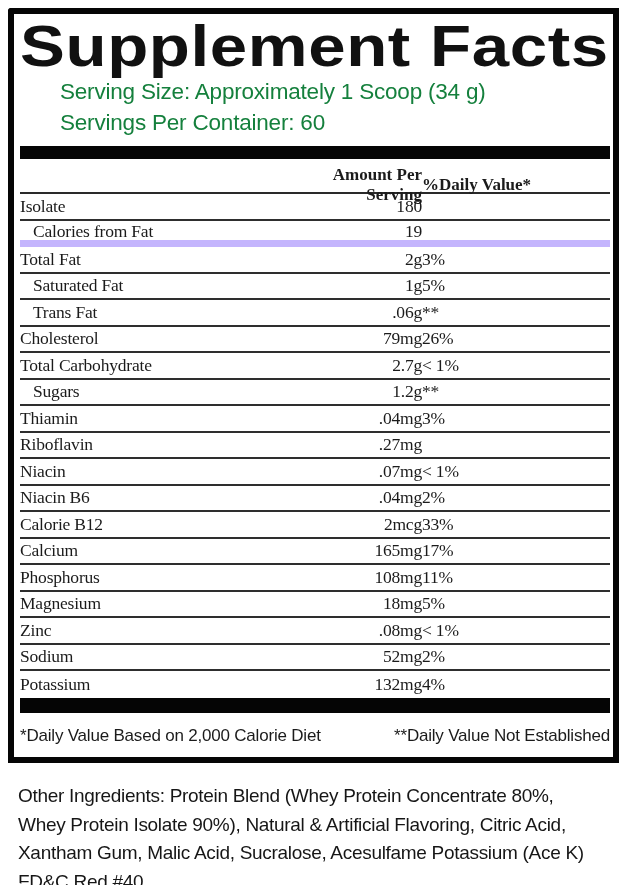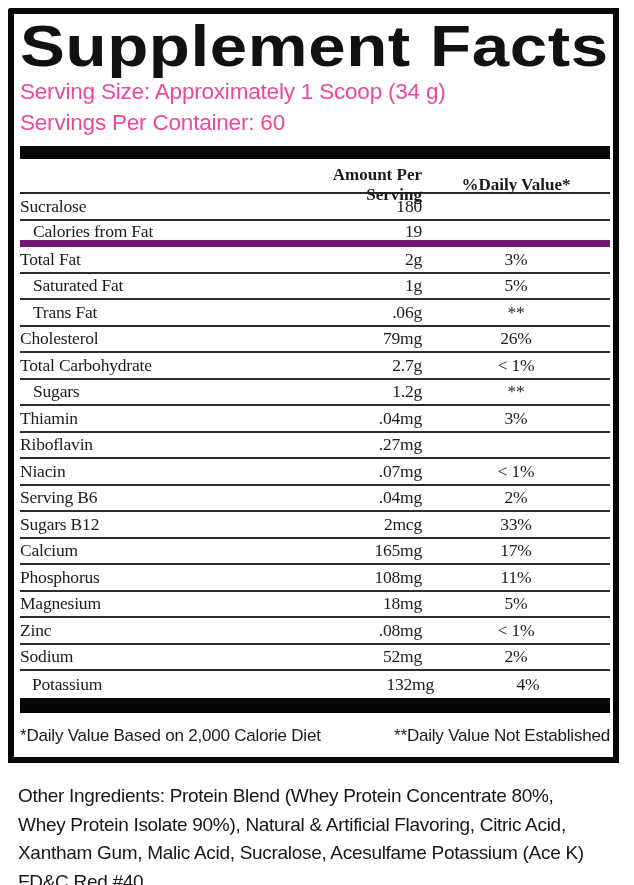--- a/index.html
+++ b/index.html
@@ -4,34 +4,34 @@
 <style>
   html,body{margin:0;padding:0;background:#ffffff;}
   .page{position:relative;width:634px;height:885px;background:#fff;overflow:hidden;
         font-family:"Liberation Sans",sans-serif;color:#1b1b1b;border-radius:30px;}
   .facts-box{position:absolute;left:8px;top:8px;width:611px;height:755px;
              border:6px solid #050505;box-sizing:border-box;background:#fff;
              padding:0 3px 0 6px;}
   .panel-title{margin:2px 0 0 0;font-size:57px;font-weight:700;letter-spacing:.5px;
                line-height:60px;white-space:nowrap;transform:scaleX(1.18);
                transform-origin:left center;color:#111;}
-  .serving-line{font-size:22.5px;line-height:31px;letter-spacing:-.2px;color:#ec4899;}
+  .serving-line{font-size:22.5px;line-height:31px;letter-spacing:-.2px;color:#15803d;margin-left:40px;}
   .bar{background:#050505;margin:0;}
   .bar-top{height:13px;margin-top:8px;}
   .bar-bottom{height:15px;}
   .grid{display:grid;grid-template-columns:272px 130px 188px;align-items:center;font-family:Liberation Serif, serif;}
   .header-row{height:27px;border-bottom:2px solid #2a2a2a;font-weight:700;font-size:17px;
               padding-top:6px;box-sizing:content-box;}
   .cell{display:block;}
   .amt{text-align:right;}
-  .dv{text-align:center;}
+  .dv{text-align:left;}
   .rows .row{height:26.5px;border-bottom:2px solid #2e2e2e;box-sizing:border-box;
              font-size:17.5px;letter-spacing:-.2px;}
-  .rows .row.thick-after{border-bottom:7px solid #701a75;}
-  .rows .row.last{border-bottom:none;margin-left:12px;}
+  .rows .row.thick-after{border-bottom:7px solid #c4b5fd;}
+  .rows .row.last{border-bottom:none;}
   .rows .name.indent{padding-left:13px;}
   .footnotes{display:flex;justify-content:space-between;align-items:center;
              height:27px;font-size:17px;letter-spacing:-.2px;margin-top:10px;}
   .ingredients{position:absolute;left:18px;top:782px;width:606px;
                font-size:19px;line-height:28.5px;letter-spacing:-.3px;color:#161616;}
   .ing-line{white-space:nowrap;}
 </style>
 </head>
 <body>
 
@@ -47,21 +47,21 @@
     <div class="bar bar-top"></div>
 
     <div class="grid header-row">
       <span class="cell"></span>
       <span class="cell amt">Amount Per Serving</span>
       <span class="cell dv">%Daily Value*</span>
     </div>
 
     <div class="rows" id="rows">
   <div class="grid row">
-    <span class="cell name">Sucralose</span>
+    <span class="cell name">Isolate</span>
     <span class="cell amt">180</span>
     <span class="cell dv"></span>
   </div>
 
   <div class="grid row thick-after">
     <span class="cell name indent">Calories from Fat</span>
     <span class="cell amt">19</span>
     <span class="cell dv"></span>
   </div>
 
@@ -113,27 +113,27 @@
     <span class="cell amt">.27mg</span>
   </div>
 
   <div class="grid row">
     <span class="cell name">Niacin</span>
     <span class="cell amt">.07mg</span>
     <span class="cell dv">&lt; 1%</span>
   </div>
 
   <div class="grid row">
-    <span class="cell name">Serving B6</span>
+    <span class="cell name">Niacin B6</span>
     <span class="cell amt">.04mg</span>
     <span class="cell dv">2%</span>
   </div>
 
   <div class="grid row">
-    <span class="cell name">Sugars B12</span>
+    <span class="cell name">Calorie B12</span>
     <span class="cell amt">2mcg</span>
     <span class="cell dv">33%</span>
   </div>
 
   <div class="grid row">
     <span class="cell name">Calcium</span>
     <span class="cell amt">165mg</span>
     <span class="cell dv">17%</span>
   </div>
 

